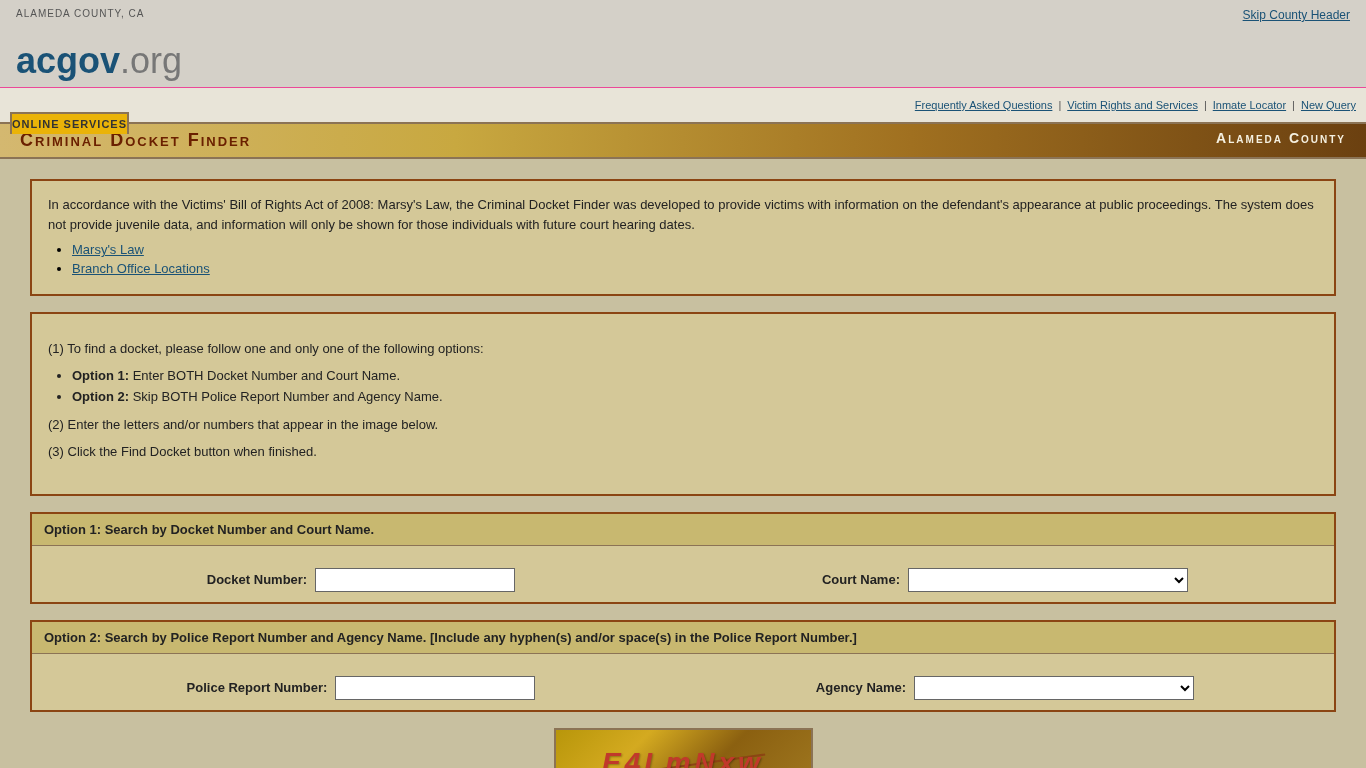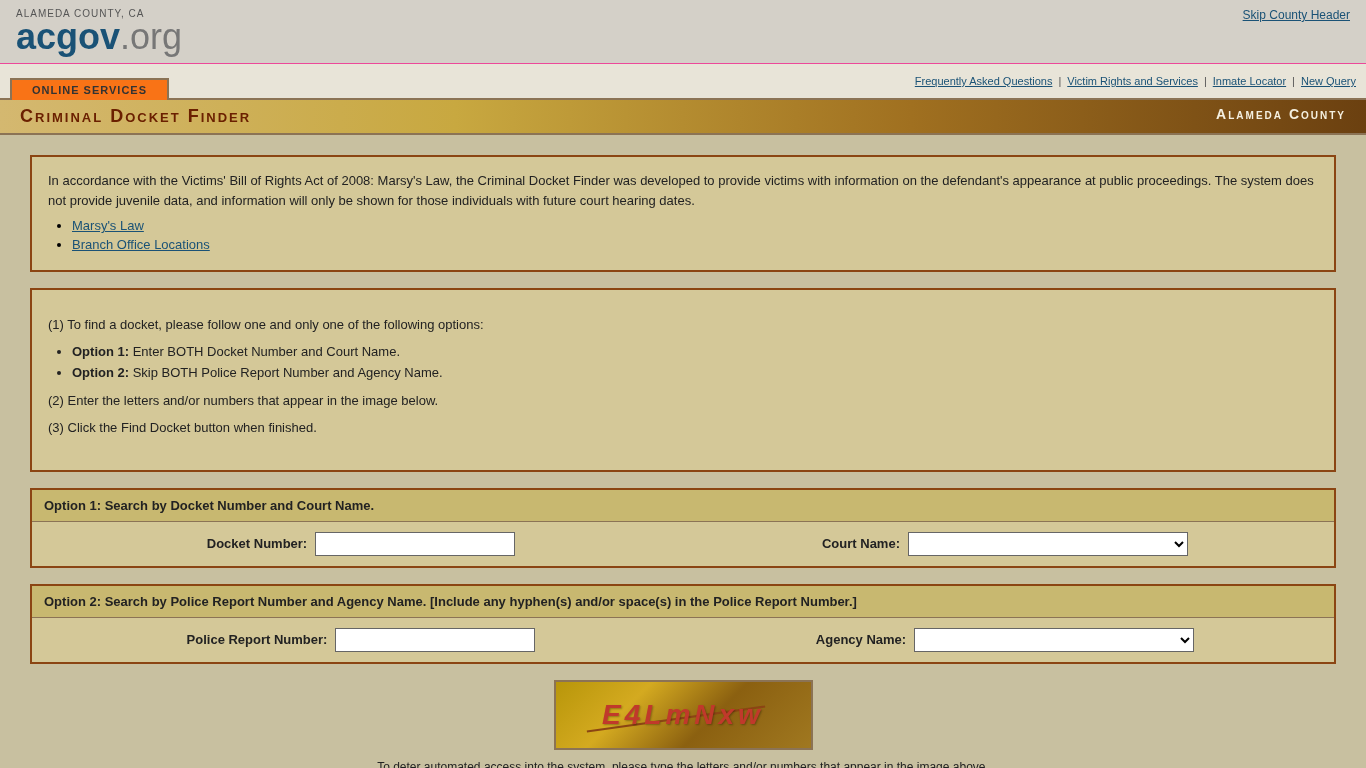--- a/index.html
+++ b/index.html
@@ -9,46 +9,46 @@
     #county-header {
       background: #d4d0c8;
       padding: 8px 16px;
       display: flex;
       justify-content: space-between;
       align-items: flex-start;
       border-bottom: 1px solid #ec4899;
     }
     #county-logo { display: flex; flex-direction: column; }
     #county-logo .top-text { font-size: 10px; color: #555; letter-spacing: 1px; text-transform: uppercase; }
-    #county-logo .big-text { font-size: 36px; font-weight: bold; color: #1a5276; line-height: 1; }
+    #county-logo .big-text { font-size: 36px; font-weight: bold; color: #1a5276; line-height: 1; margin-top: 24px; }
     #county-logo .big-text .org { color: #777; font-weight: normal; font-size: 36px; }
     #skip-link { font-size: 12px; color: #1a5276; text-decoration: underline; cursor: pointer; align-self: flex-start; }
 
     
     #nav-bar {
       background: #e8e4d8;
       display: flex;
       justify-content: space-between;
       align-items: center;
       padding: 4px 10px;
       border-bottom: 2px solid #8b7355;
       min-height: 36px;
     }
     #online-services-tab {
-      background: #f97316;
+      background: #eab308;
       border: 2px solid #8b7355;
       border-bottom: none;
-      padding: 4px 20px;
+      padding: 4px 0;
       font-size: 11px;
       font-weight: bold;
       color: #333;
       letter-spacing: 1px;
       text-transform: uppercase;
       position: relative;
-      top: 8px;
+      top: 18px;
     }
     #nav-links {
       display: flex;
       gap: 6px;
       align-items: center;
       font-size: 11px;
     }
     #nav-links a {
       color: #1a5276;
       text-decoration: underline;
@@ -121,20 +121,21 @@
       font-weight: bold;
       color: #222;
       border-bottom: 1px solid #8b7355;
     }
     .search-section-body {
       padding: 10px 12px;
       display: flex;
       align-items: flex-start;
       gap: 10px;
       flex-wrap: wrap;
+      margin-top: 12px;
     }
     .search-section-body label {
       font-weight: bold;
       color: #222;
       white-space: nowrap;
     }
     .search-section-body input[type="text"] {
       border: 1px solid #666;
       background: #fff;
       padding: 3px 5px;

